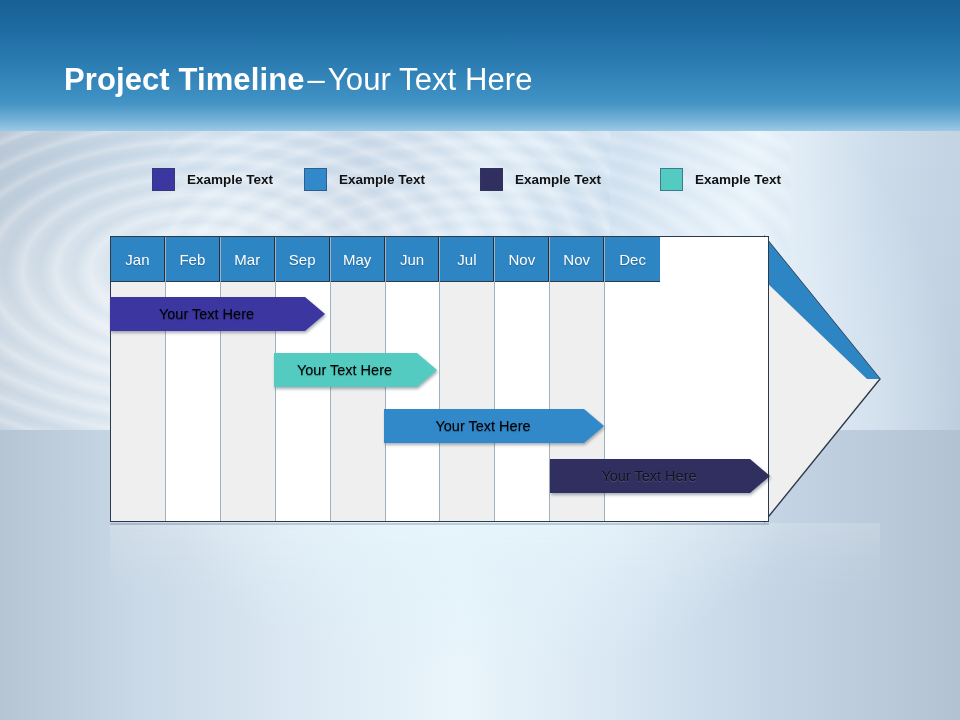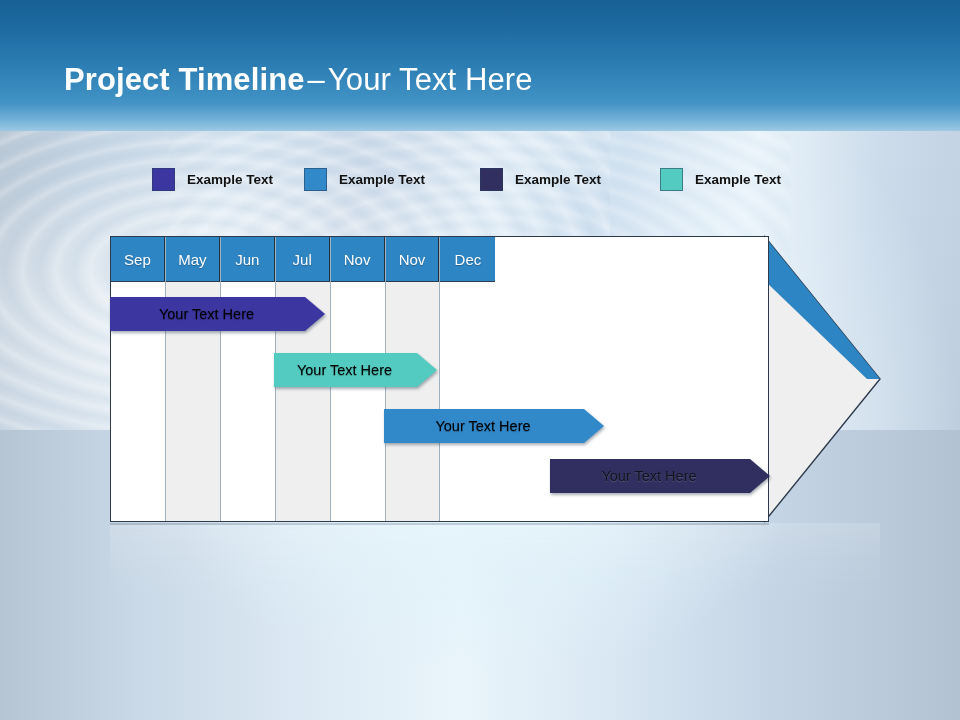--- a/index.html
+++ b/index.html
@@ -291,20 +291,32 @@
 
   <div class="board">
 
     <svg class="board-arrowhead" viewBox="0 0 770 286" width="770" height="286">
       <polygon points="655,1 770,143 655,285" fill="#efefef" stroke="#2c3a4c" stroke-width="1.4"></polygon>
       <polygon points="655,1 770,143 757,143 655,45" fill="#2e85c3" stroke="none" opacity="1"></polygon>
       <line x1="655" y1="45" x2="757" y2="45" stroke="#2c3a4c" stroke-width="0"></line>
     </svg>
 
     <div class="grid-wrap">
+      <div class="grid-col shaded">
+        <div class="col-head">Jan</div>
+        <div class="col-body"></div>
+      </div>
+      <div class="grid-col">
+        <div class="col-head">Feb</div>
+        <div class="col-body"></div>
+      </div>
+      <div class="grid-col shaded">
+        <div class="col-head">Mar</div>
+        <div class="col-body"></div>
+      </div>
       <div class="grid-col">
         <div class="col-head">Sep</div>
         <div class="col-body"></div>
       </div>
       <div class="grid-col shaded">
         <div class="col-head">May</div>
         <div class="col-body"></div>
       </div>
       <div class="grid-col">
         <div class="col-head">Jun</div>

